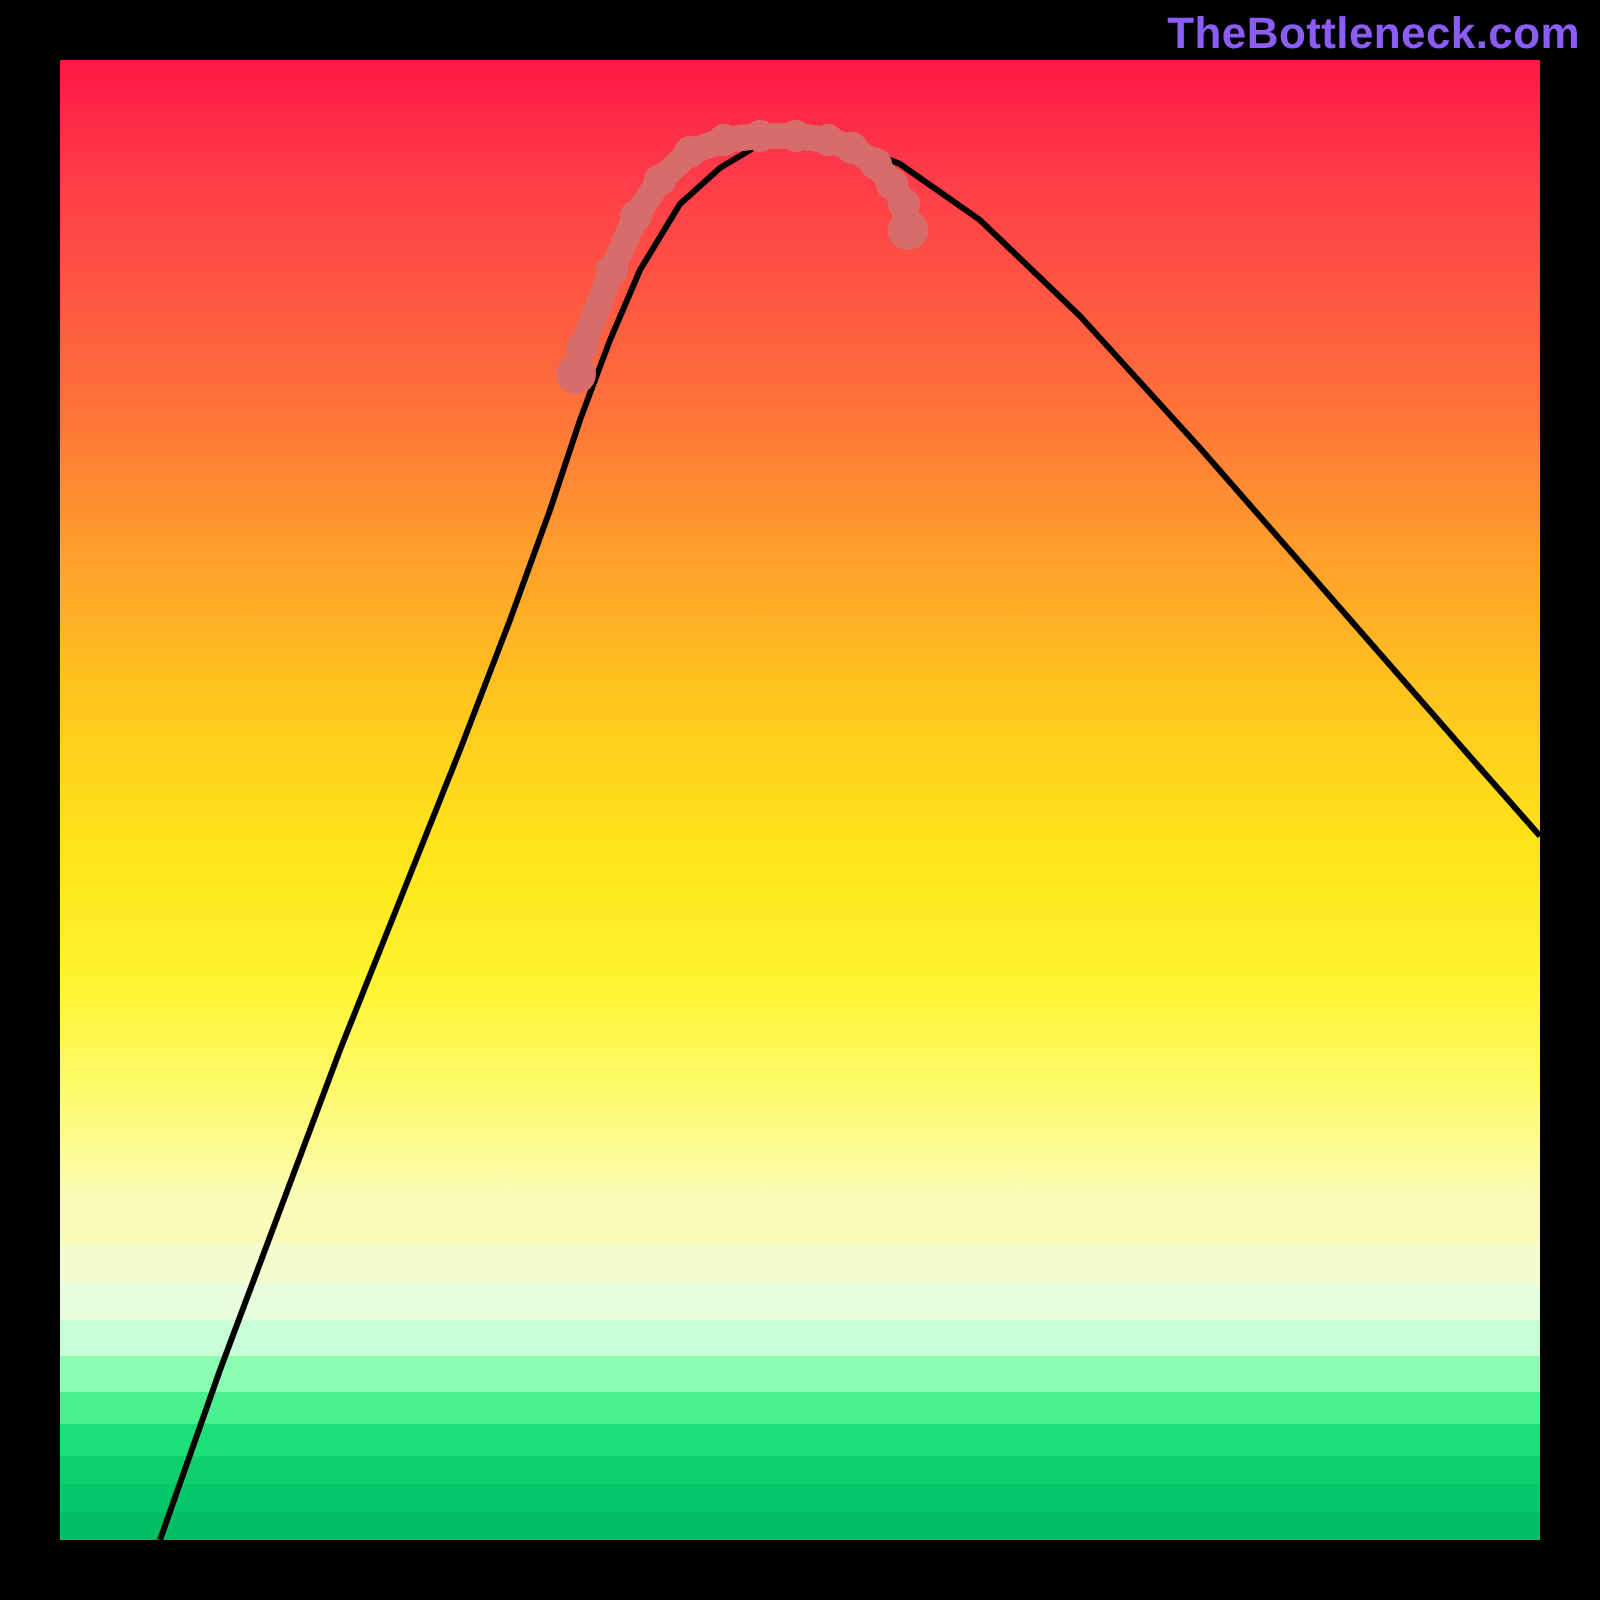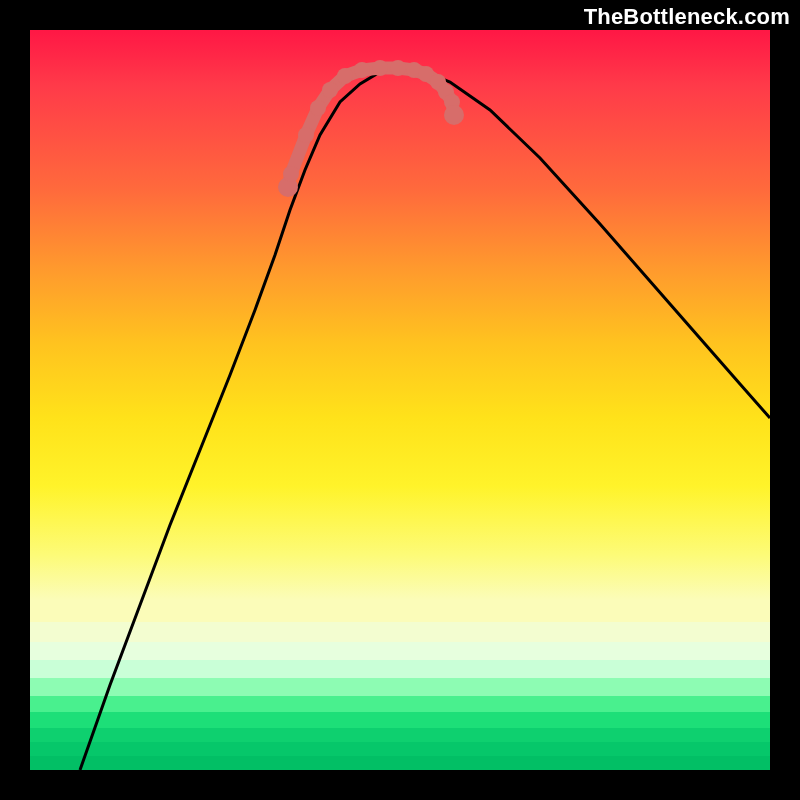--- a/index.html
+++ b/index.html
@@ -18,21 +18,21 @@
     height: 800px;
     background: #000;
   }
   .watermark {
     position: absolute;
     top: 4px;
     right: 10px;
     font-family: Arial, Helvetica, sans-serif;
     font-size: 22px;
     font-weight: 600;
-    color: #ffffff;
+    color: #8b5cf6;
     letter-spacing: 0.2px;
   }
   .plot {
     position: absolute;
     left: 30px;
     top: 30px;
     width: 740px;
     height: 740px;
     overflow: hidden;
   }

